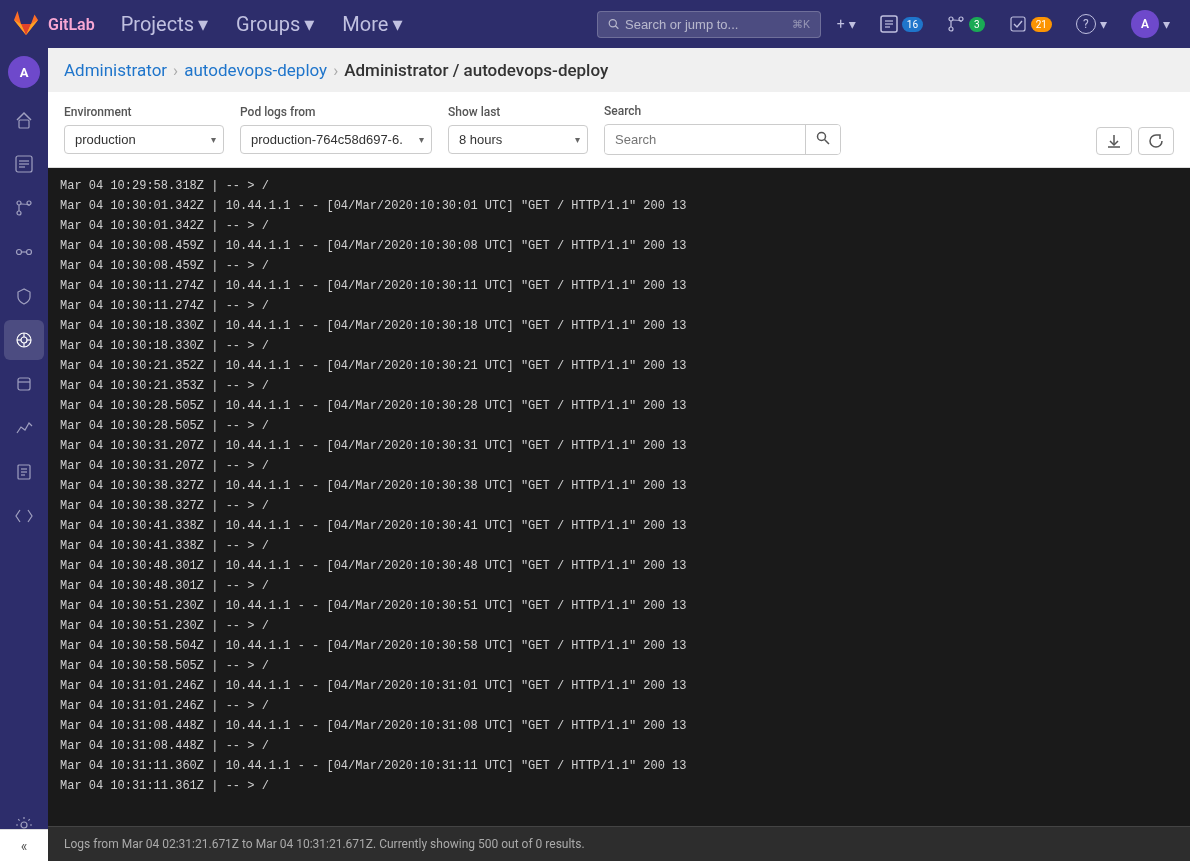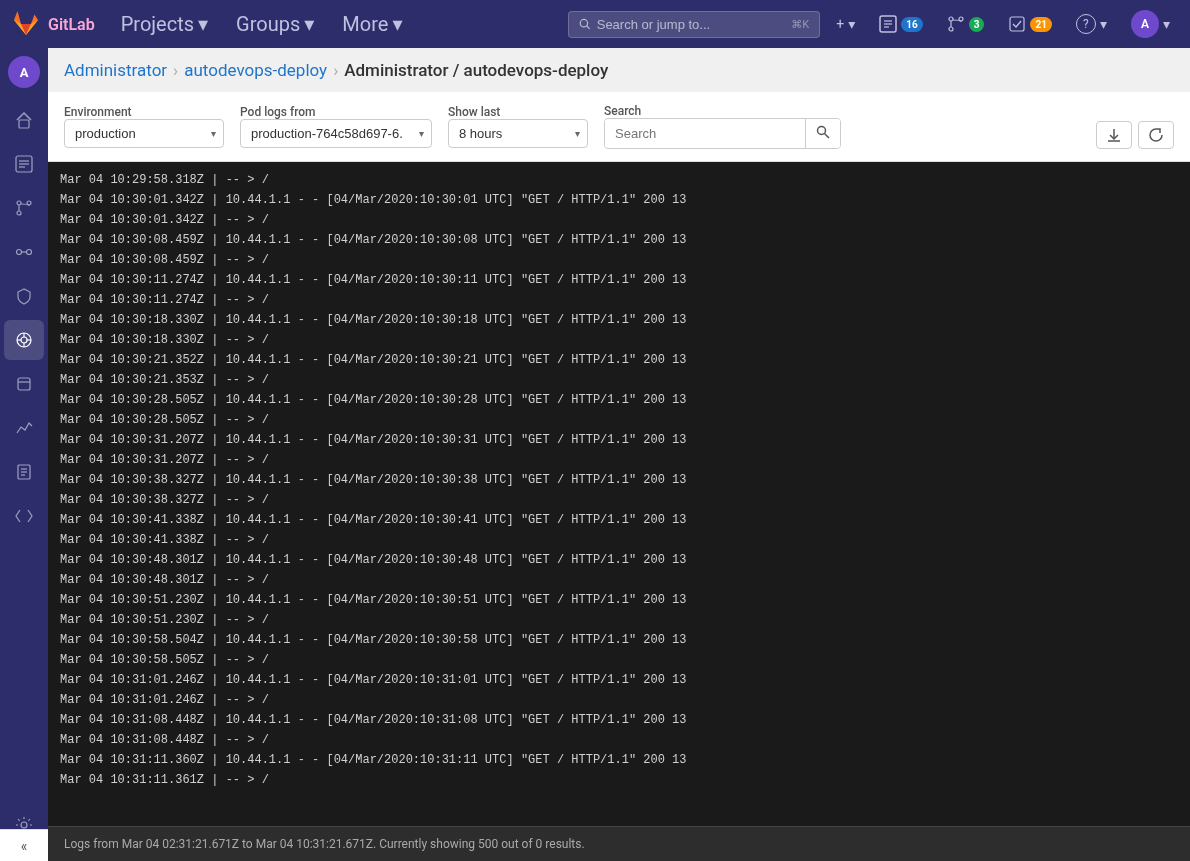--- a/index.html
+++ b/index.html
@@ -39,21 +39,21 @@
       gap: 4px;
       font-size: 20px;
     }
     .nav-spacer { flex: 1; }
     .nav-search {
       background: rgba(255,255,255,0.15);
       border: 1px solid rgba(255,255,255,0.2);
       border-radius: 4px;
       color: #fff;
       padding: 5px 10px;
-      width: 252px;
+      width: 224px;
       font-size: 13px;
       display: flex;
       align-items: center;
       gap: 6px;
       cursor: text;
     }
     .nav-search input {
       background: transparent;
       border: none;
       outline: none;
@@ -71,21 +71,21 @@
       gap: 4px;
       border-radius: 4px;
       position: relative;
     }
     .badge {
       background: #1f75cb;
       color: #fff;
       border-radius: 10px;
       padding: 2px 5px;
       font-size: 10px;
-      font-weight: 700;
+      font-weight: 400;
     }
     .badge-green { background: #1aaa55; }
     .badge-orange { background: #fc9403; }
     .avatar {
       width: 28px;
       height: 28px;
       border-radius: 50%;
       background: #6e49cb;
       display: flex;
       align-items: center;
@@ -171,20 +171,21 @@
       background: #fff;
       padding: 12px 16px;
       display: flex;
       align-items: center;
       gap: 16px;
       border-bottom: 1px solid #ddd;
     }
     .control-group {
       display: flex;
       flex-direction: column;
+      gap: 6px;
     }
     .control-label {
       font-size: 12px;
       color: #555;
       font-weight: 500;
     }
     .select-wrapper {
       position: relative;
       display: inline-flex;
       align-items: center;

